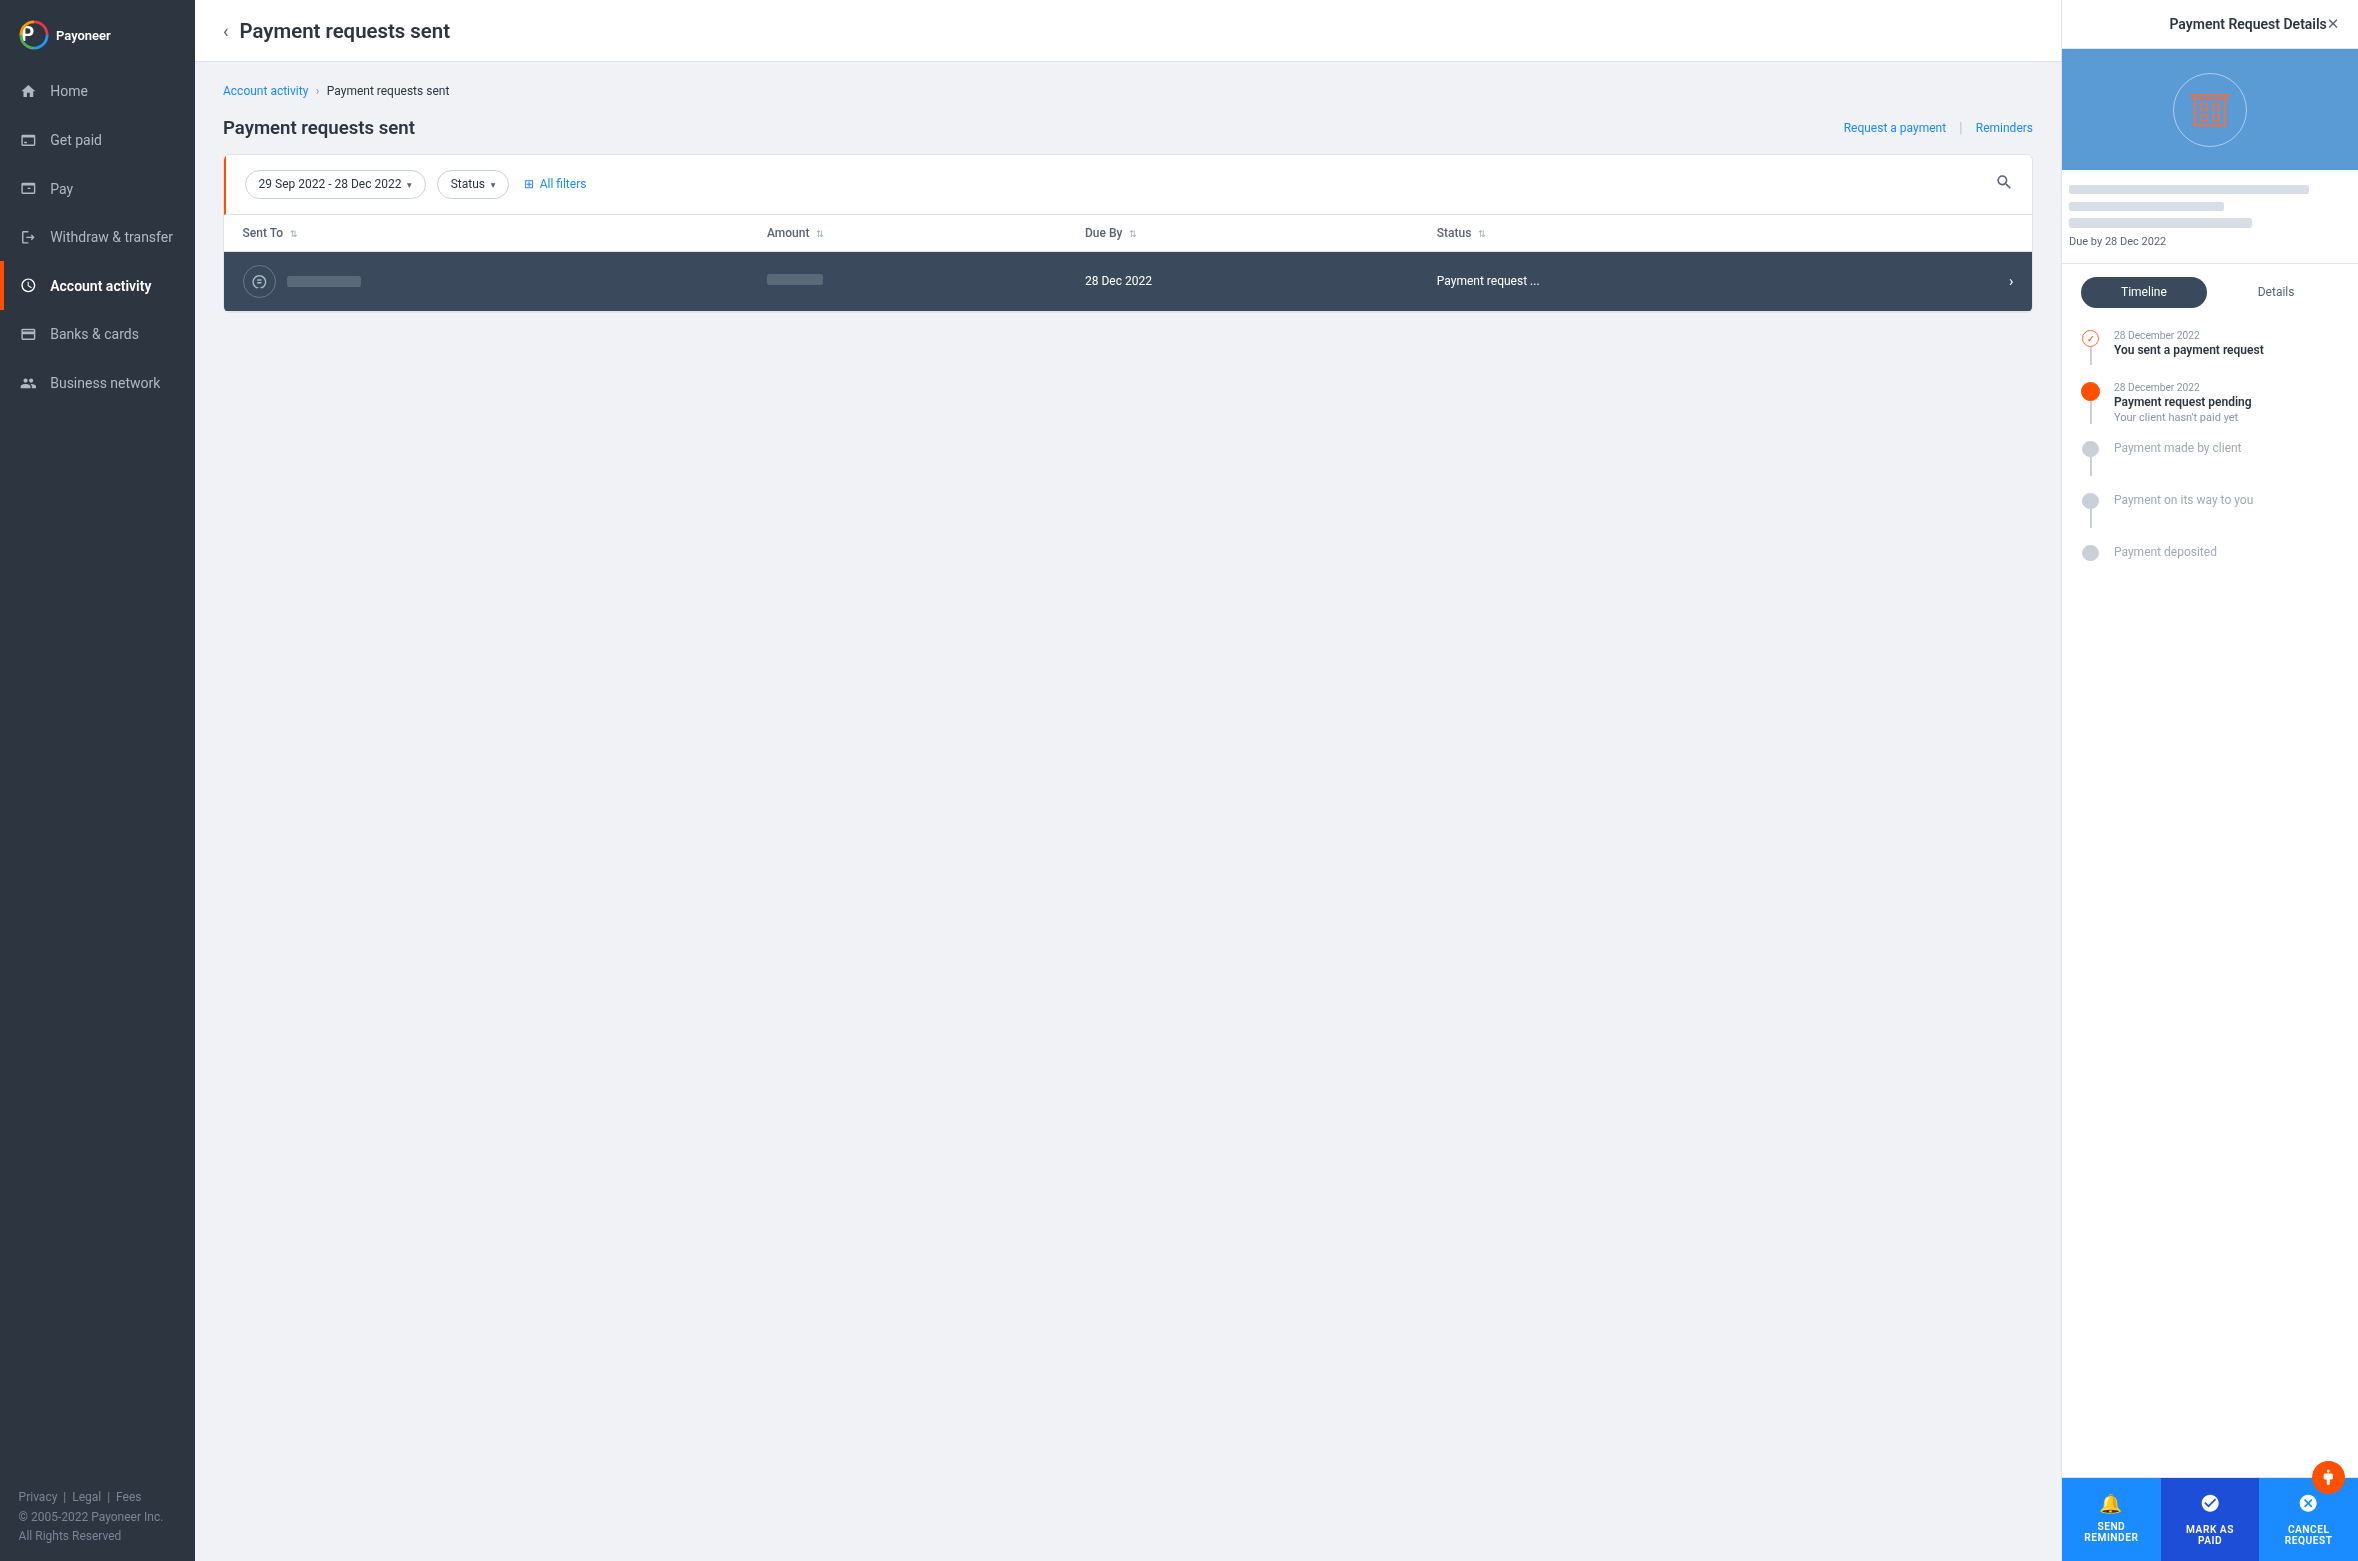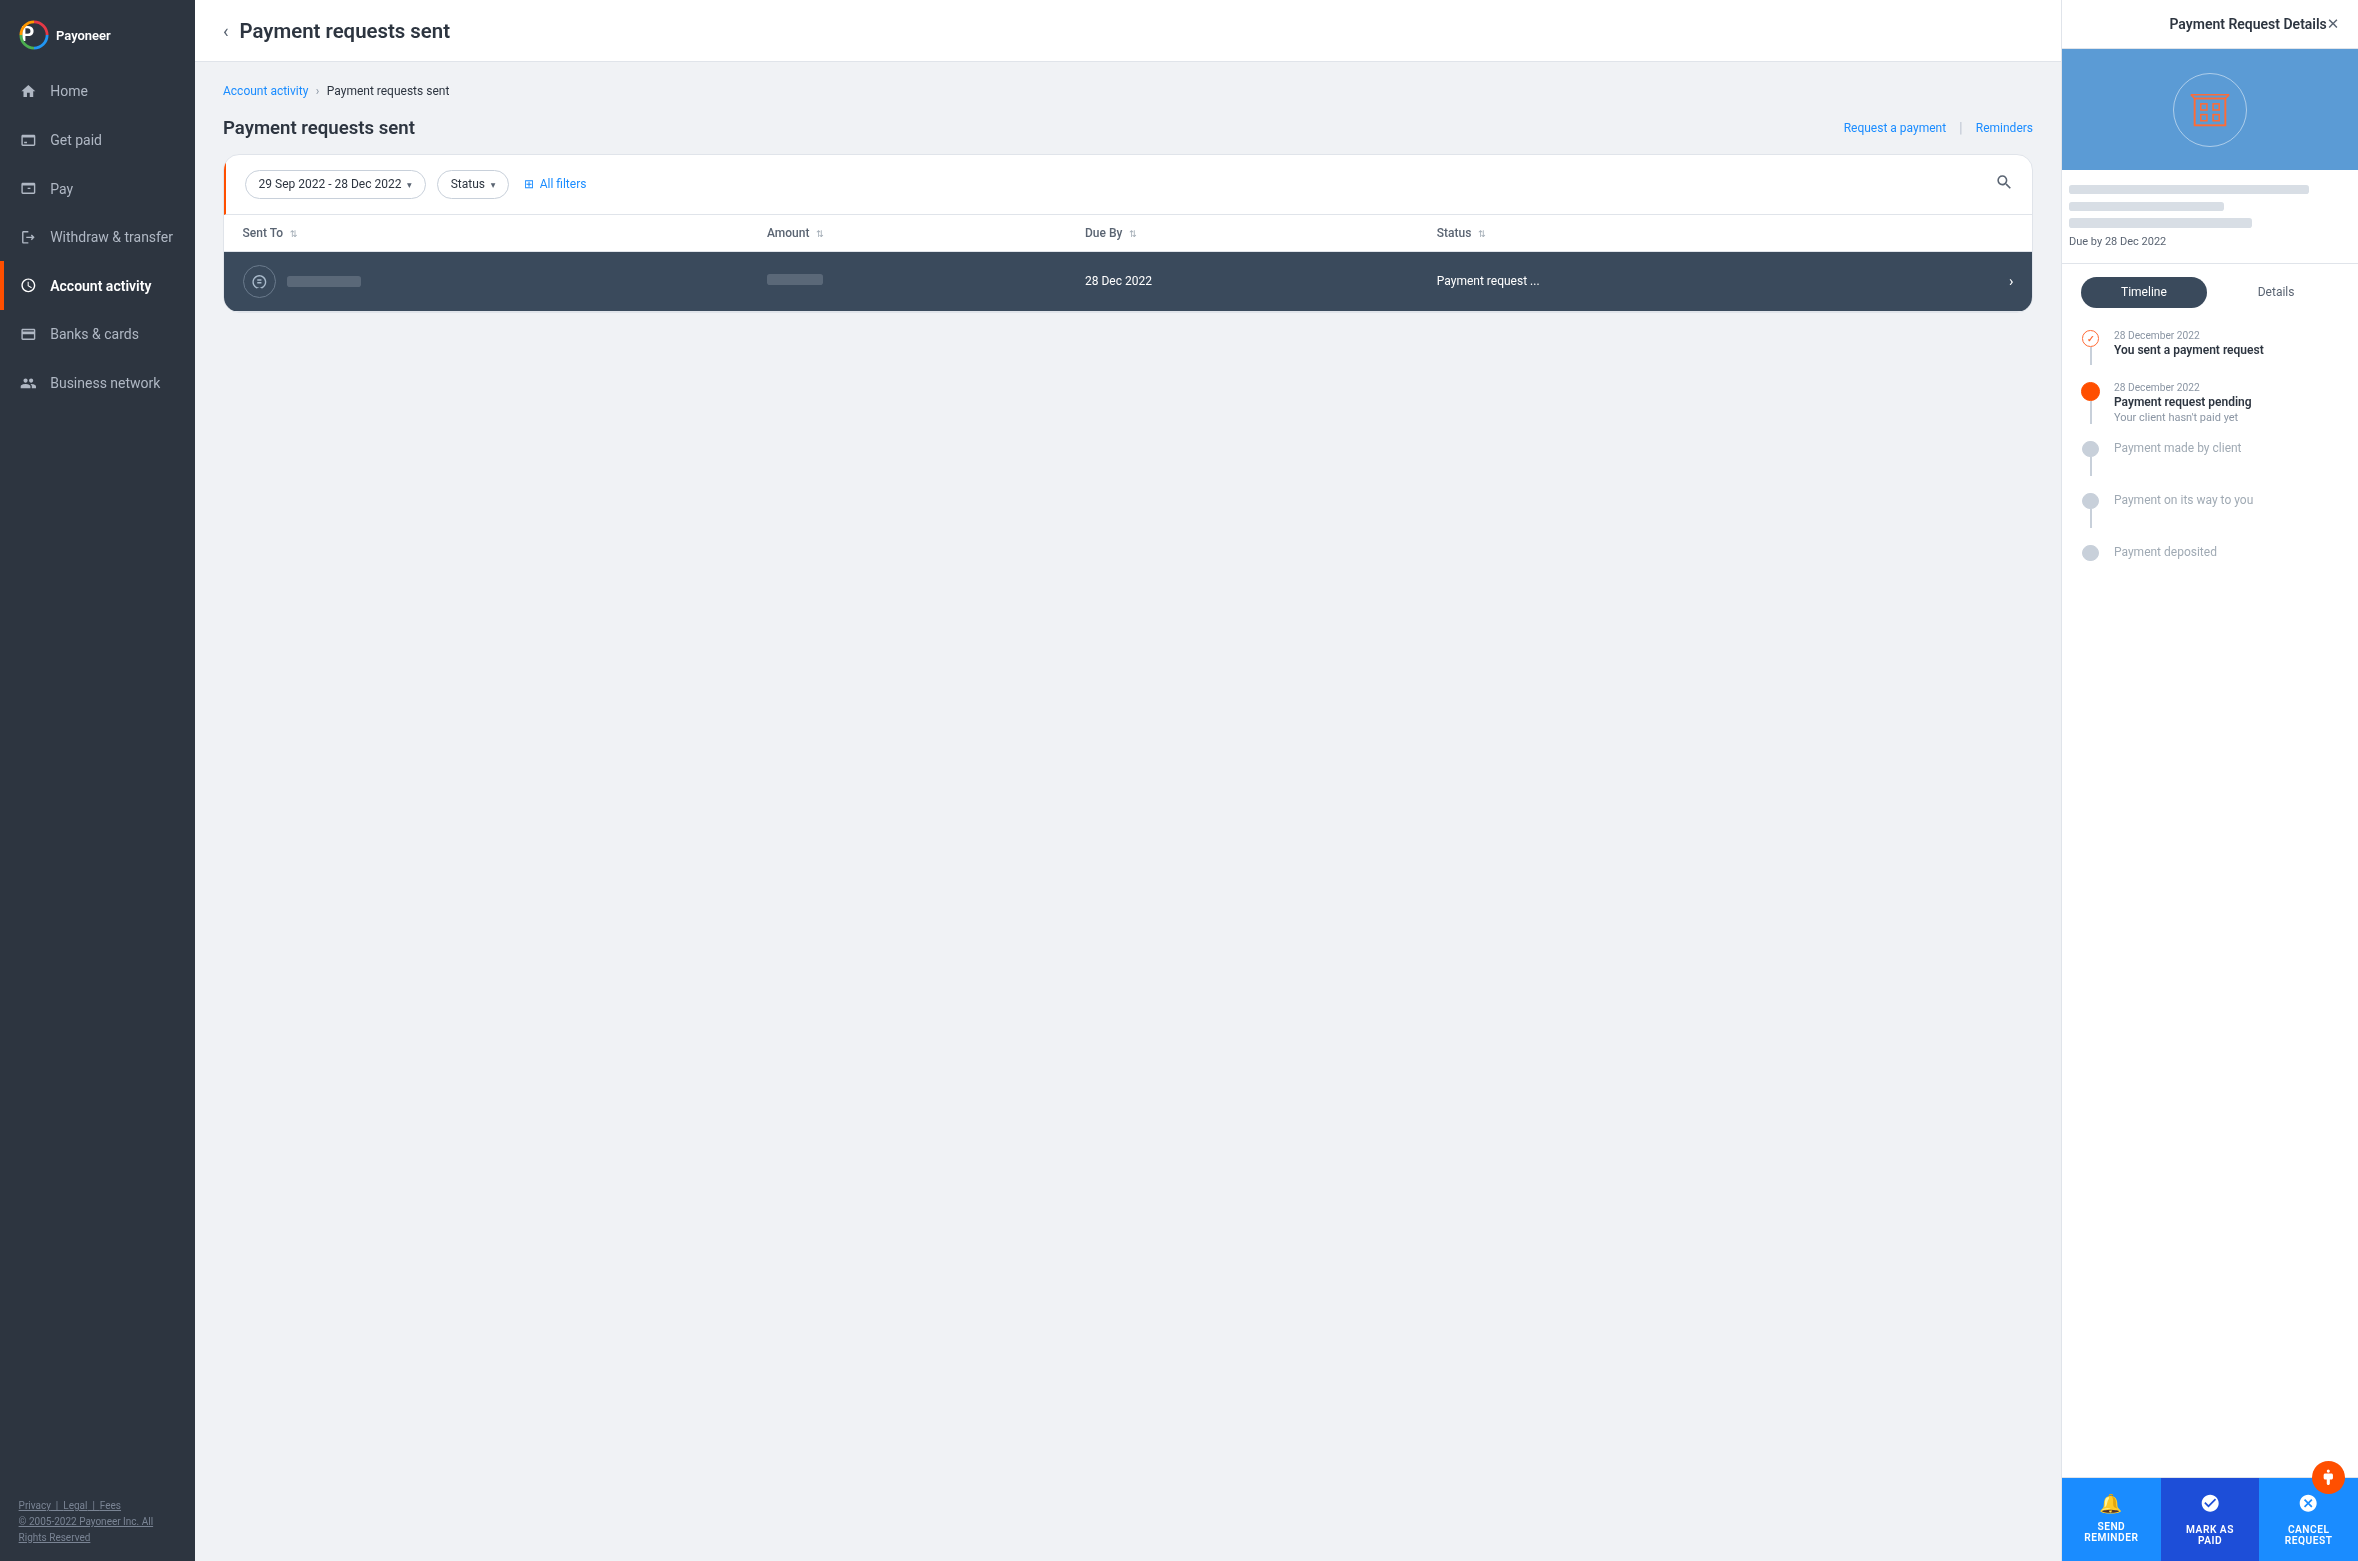--- a/index.html
+++ b/index.html
@@ -61,24 +61,23 @@
     }
     .sidebar-item-icon {
       width: 18.6px;
       height: 18.6px;
       display: flex;
       align-items: center;
       justify-content: center;
     }
     .sidebar-footer {
       padding: 15px 18.6px;
-      font-size: 10px;
+      font-size: 12px;
       color: #7a8494;
       line-height: 1.6;
-      text-decoration: underline;
     }
     .sidebar-footer a { color: #7a8494; text-decoration: none; }
 
     
     .main-content {
       flex: 1;
       display: flex;
       flex-direction: column;
       overflow: hidden;
       background: #f0f2f5;
@@ -144,21 +143,21 @@
     .section-action-link {
       color: #1a8cff;
       font-size: 12px;
       cursor: pointer;
       text-decoration: none;
     }
     .section-action-divider { color: #c0c8d4; }
 
     .table-container {
       background: #fff;
-      border-radius: 16px;
+      border-radius: 6px;
       border: 0.9px solid #e0e4ea;
       overflow: hidden;
     }
     .table-toolbar {
       display: flex;
       align-items: center;
       gap: 11px;
       padding: 15px 18.6px;
       border-bottom: 0.9px solid #e0e4ea;
       border-left: 2.8px solid #ff4f00;

